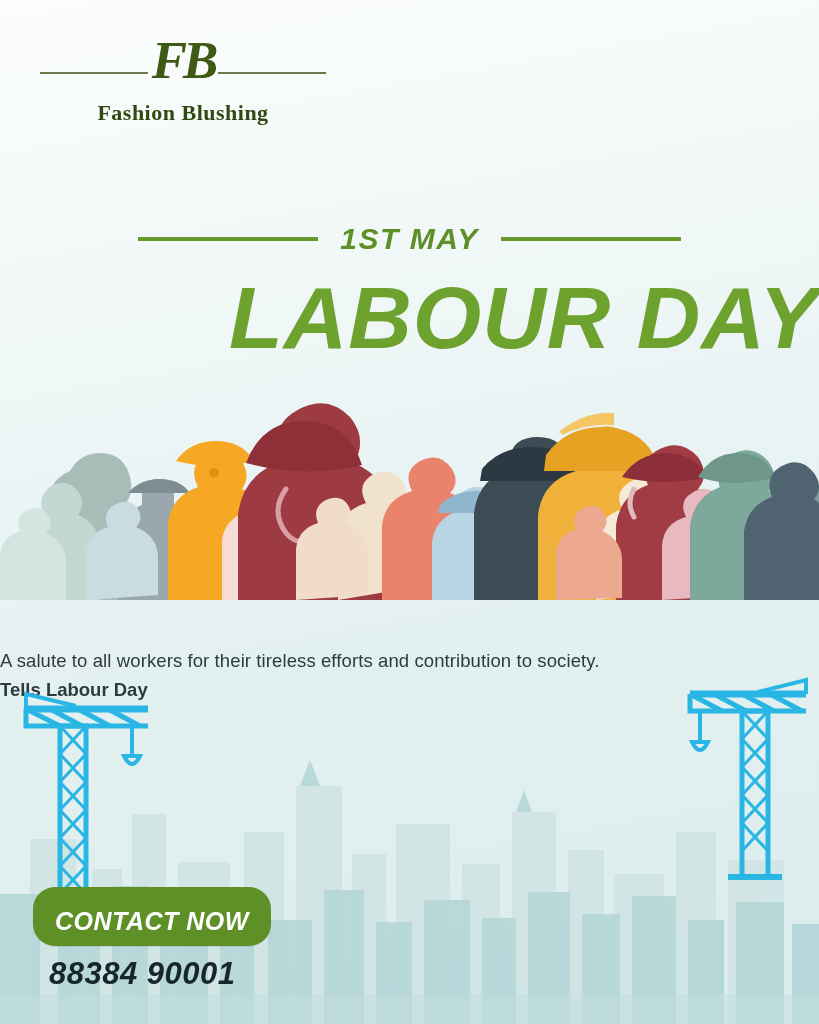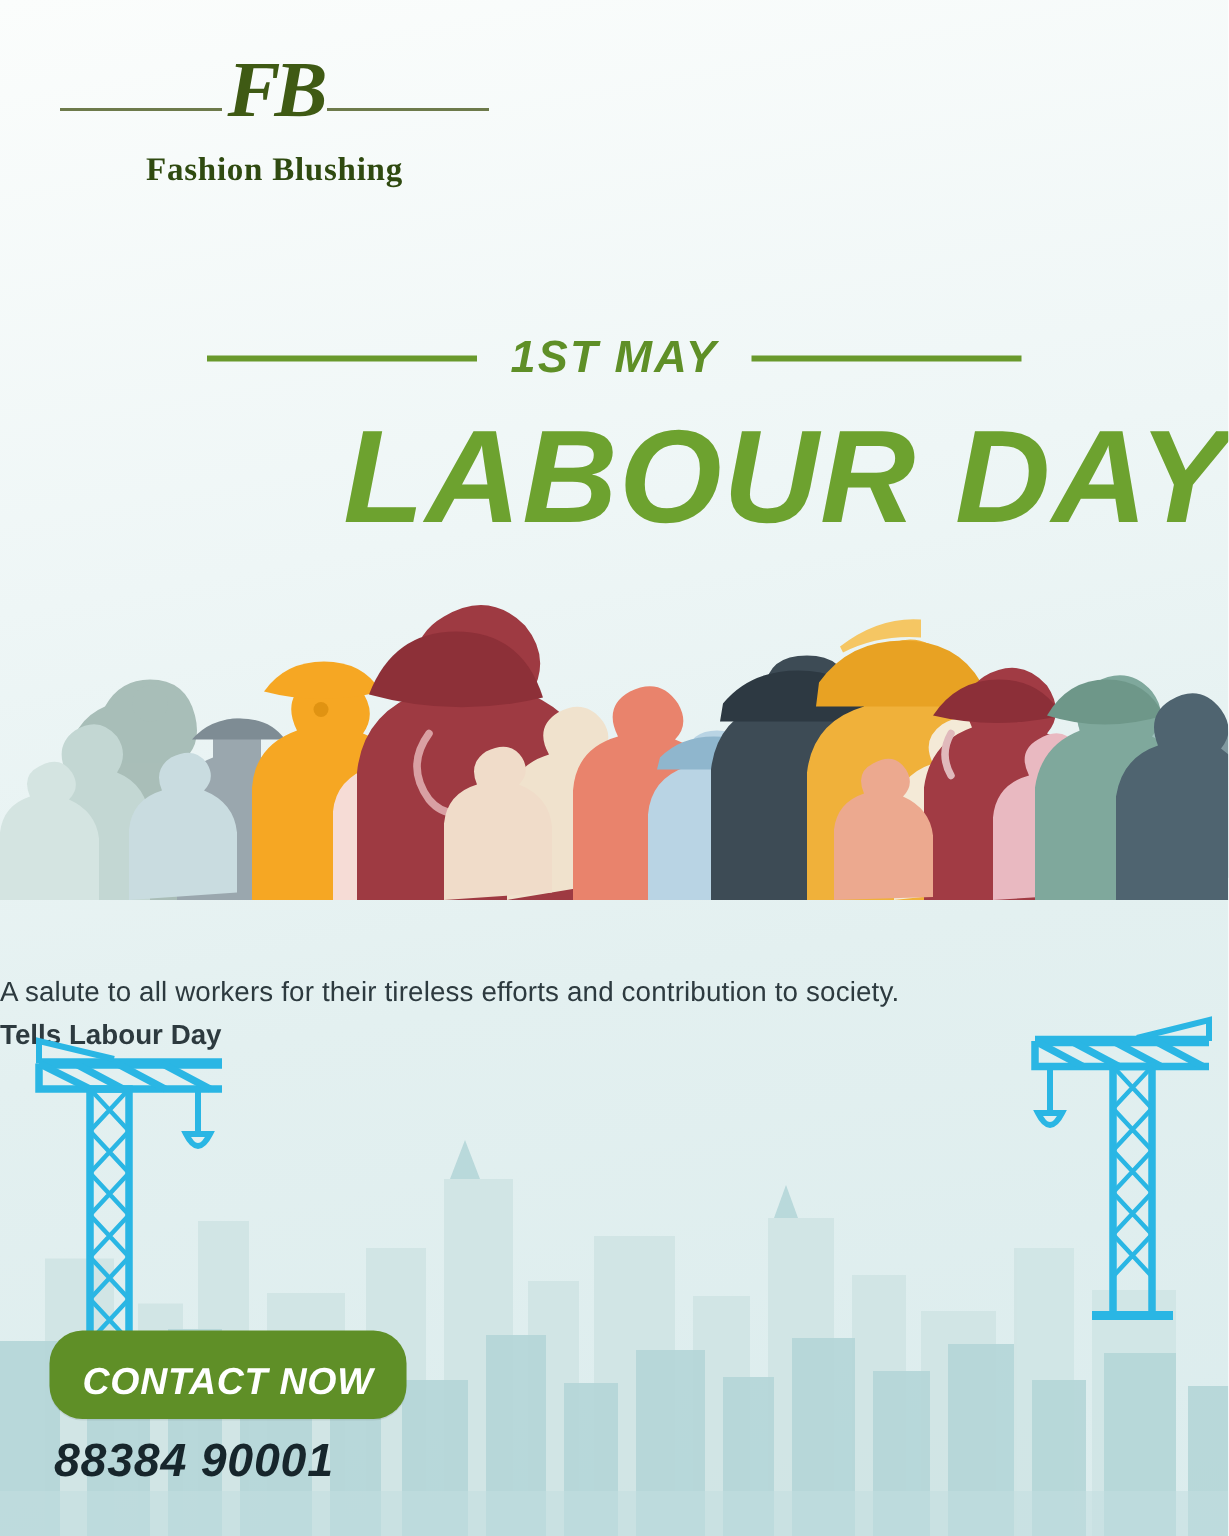--- a/index.html
+++ b/index.html
@@ -145,21 +145,21 @@
     padding: 20px 22px 10px 22px;
     color: #ffffff;
     font-size: 25px;
     font-weight: bold;
     font-style: italic;
     letter-spacing: 0.5px;
     box-shadow: 0 1px 0 rgba(0,0,0,0.08);
   }
   .contact-number {
     position: absolute;
-    left: 36px;
+    left: 49px;
     bottom: 32px;
     font-size: 31px;
     font-weight: bold;
     font-style: italic;
     color: #17262c;
     letter-spacing: 0.5px;
   }
 </style>
 </head>
 <body>

